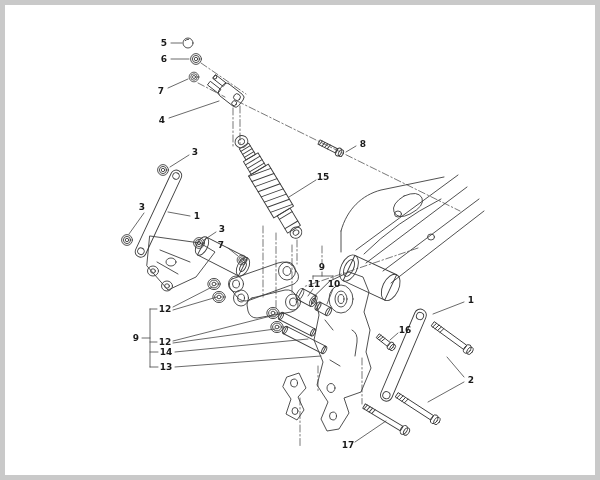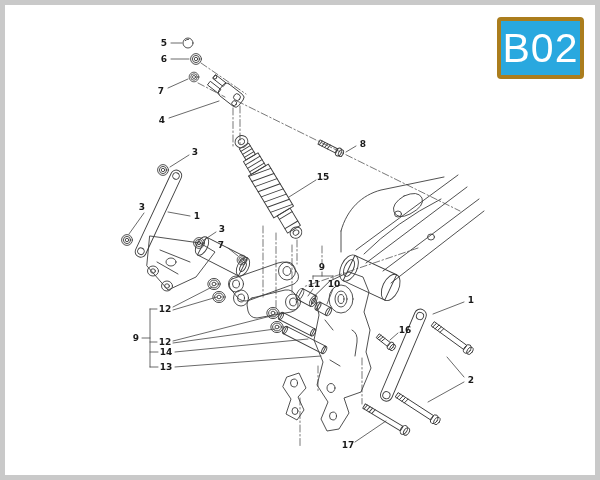--- a/index.html
+++ b/index.html
@@ -292,16 +292,13 @@
         <polyline points="150,352 158,352"></polyline>
         <polyline points="150,367 158,367"></polyline>
         <polyline points="142,338 150,338"></polyline>
         <polyline points="322,272 322,276"></polyline>
         <polyline points="313,276 333,276"></polyline>
         <polyline points="313,276 313,279"></polyline>
         <polyline points="333,276 333,279"></polyline>
       </g>
   </svg>
 
-  <div class="badge" style="background: rgb(41, 168, 223); border-color: rgb(171, 125, 29); color: rgb(255, 255, 255);">
-    <span>B02</span>
-  </div>
 </div>
 
 </body></html>

